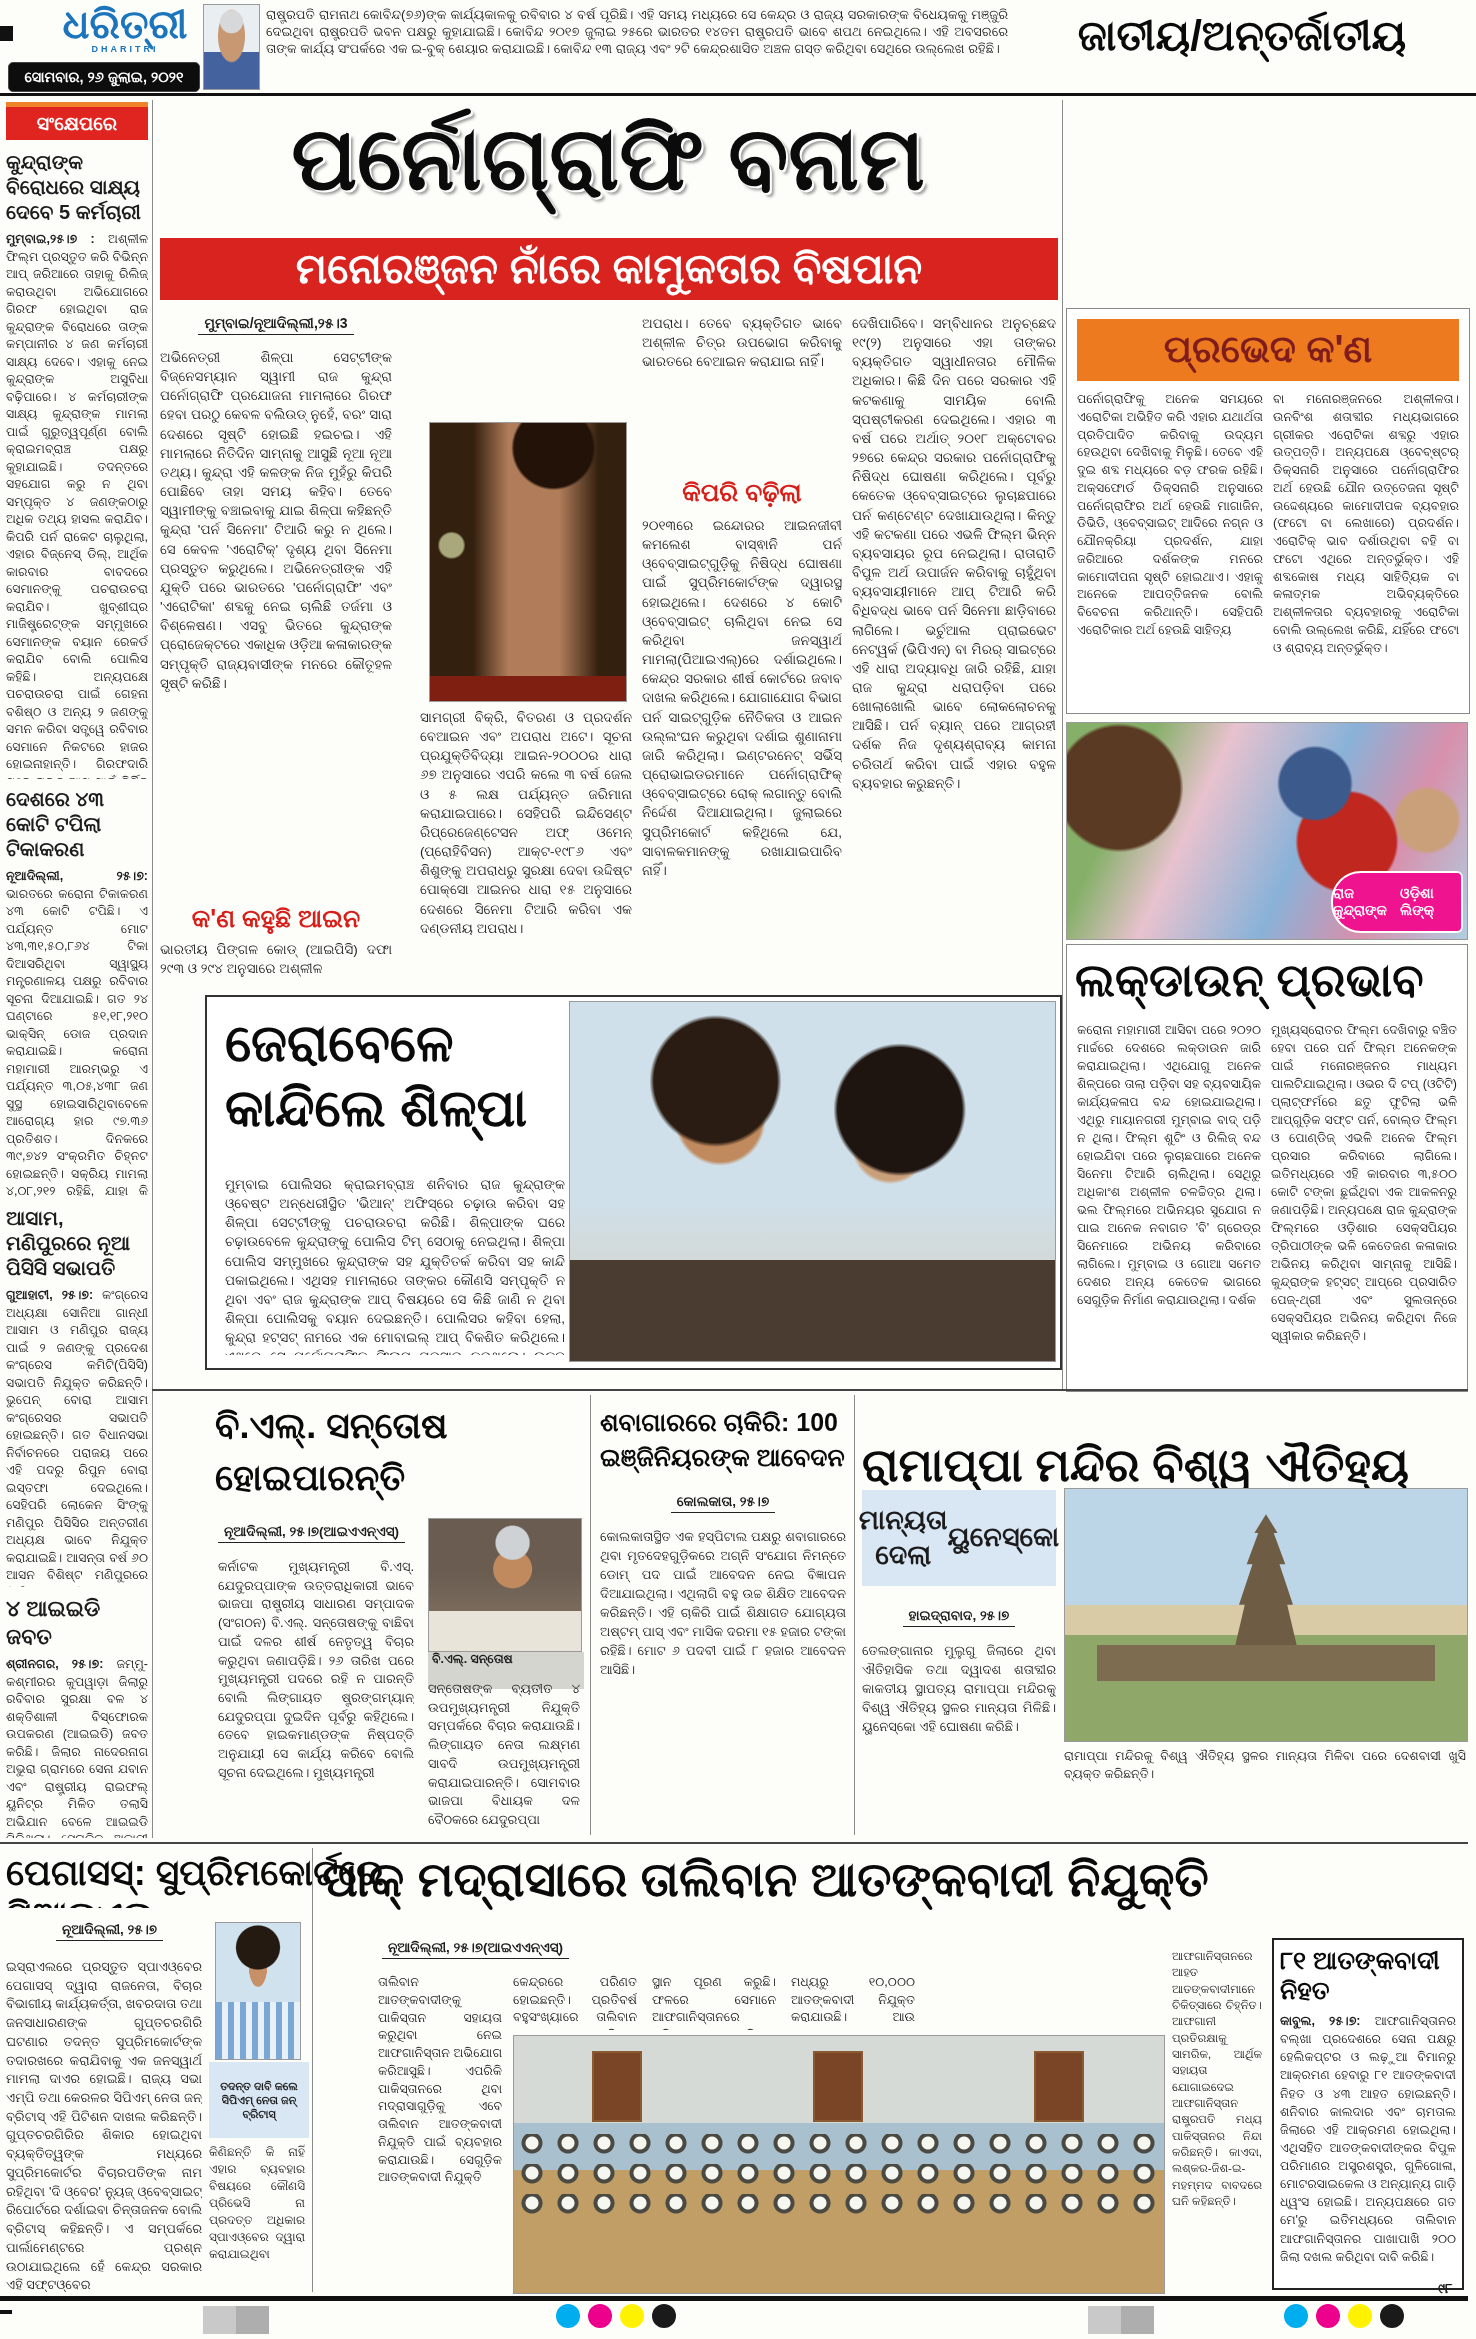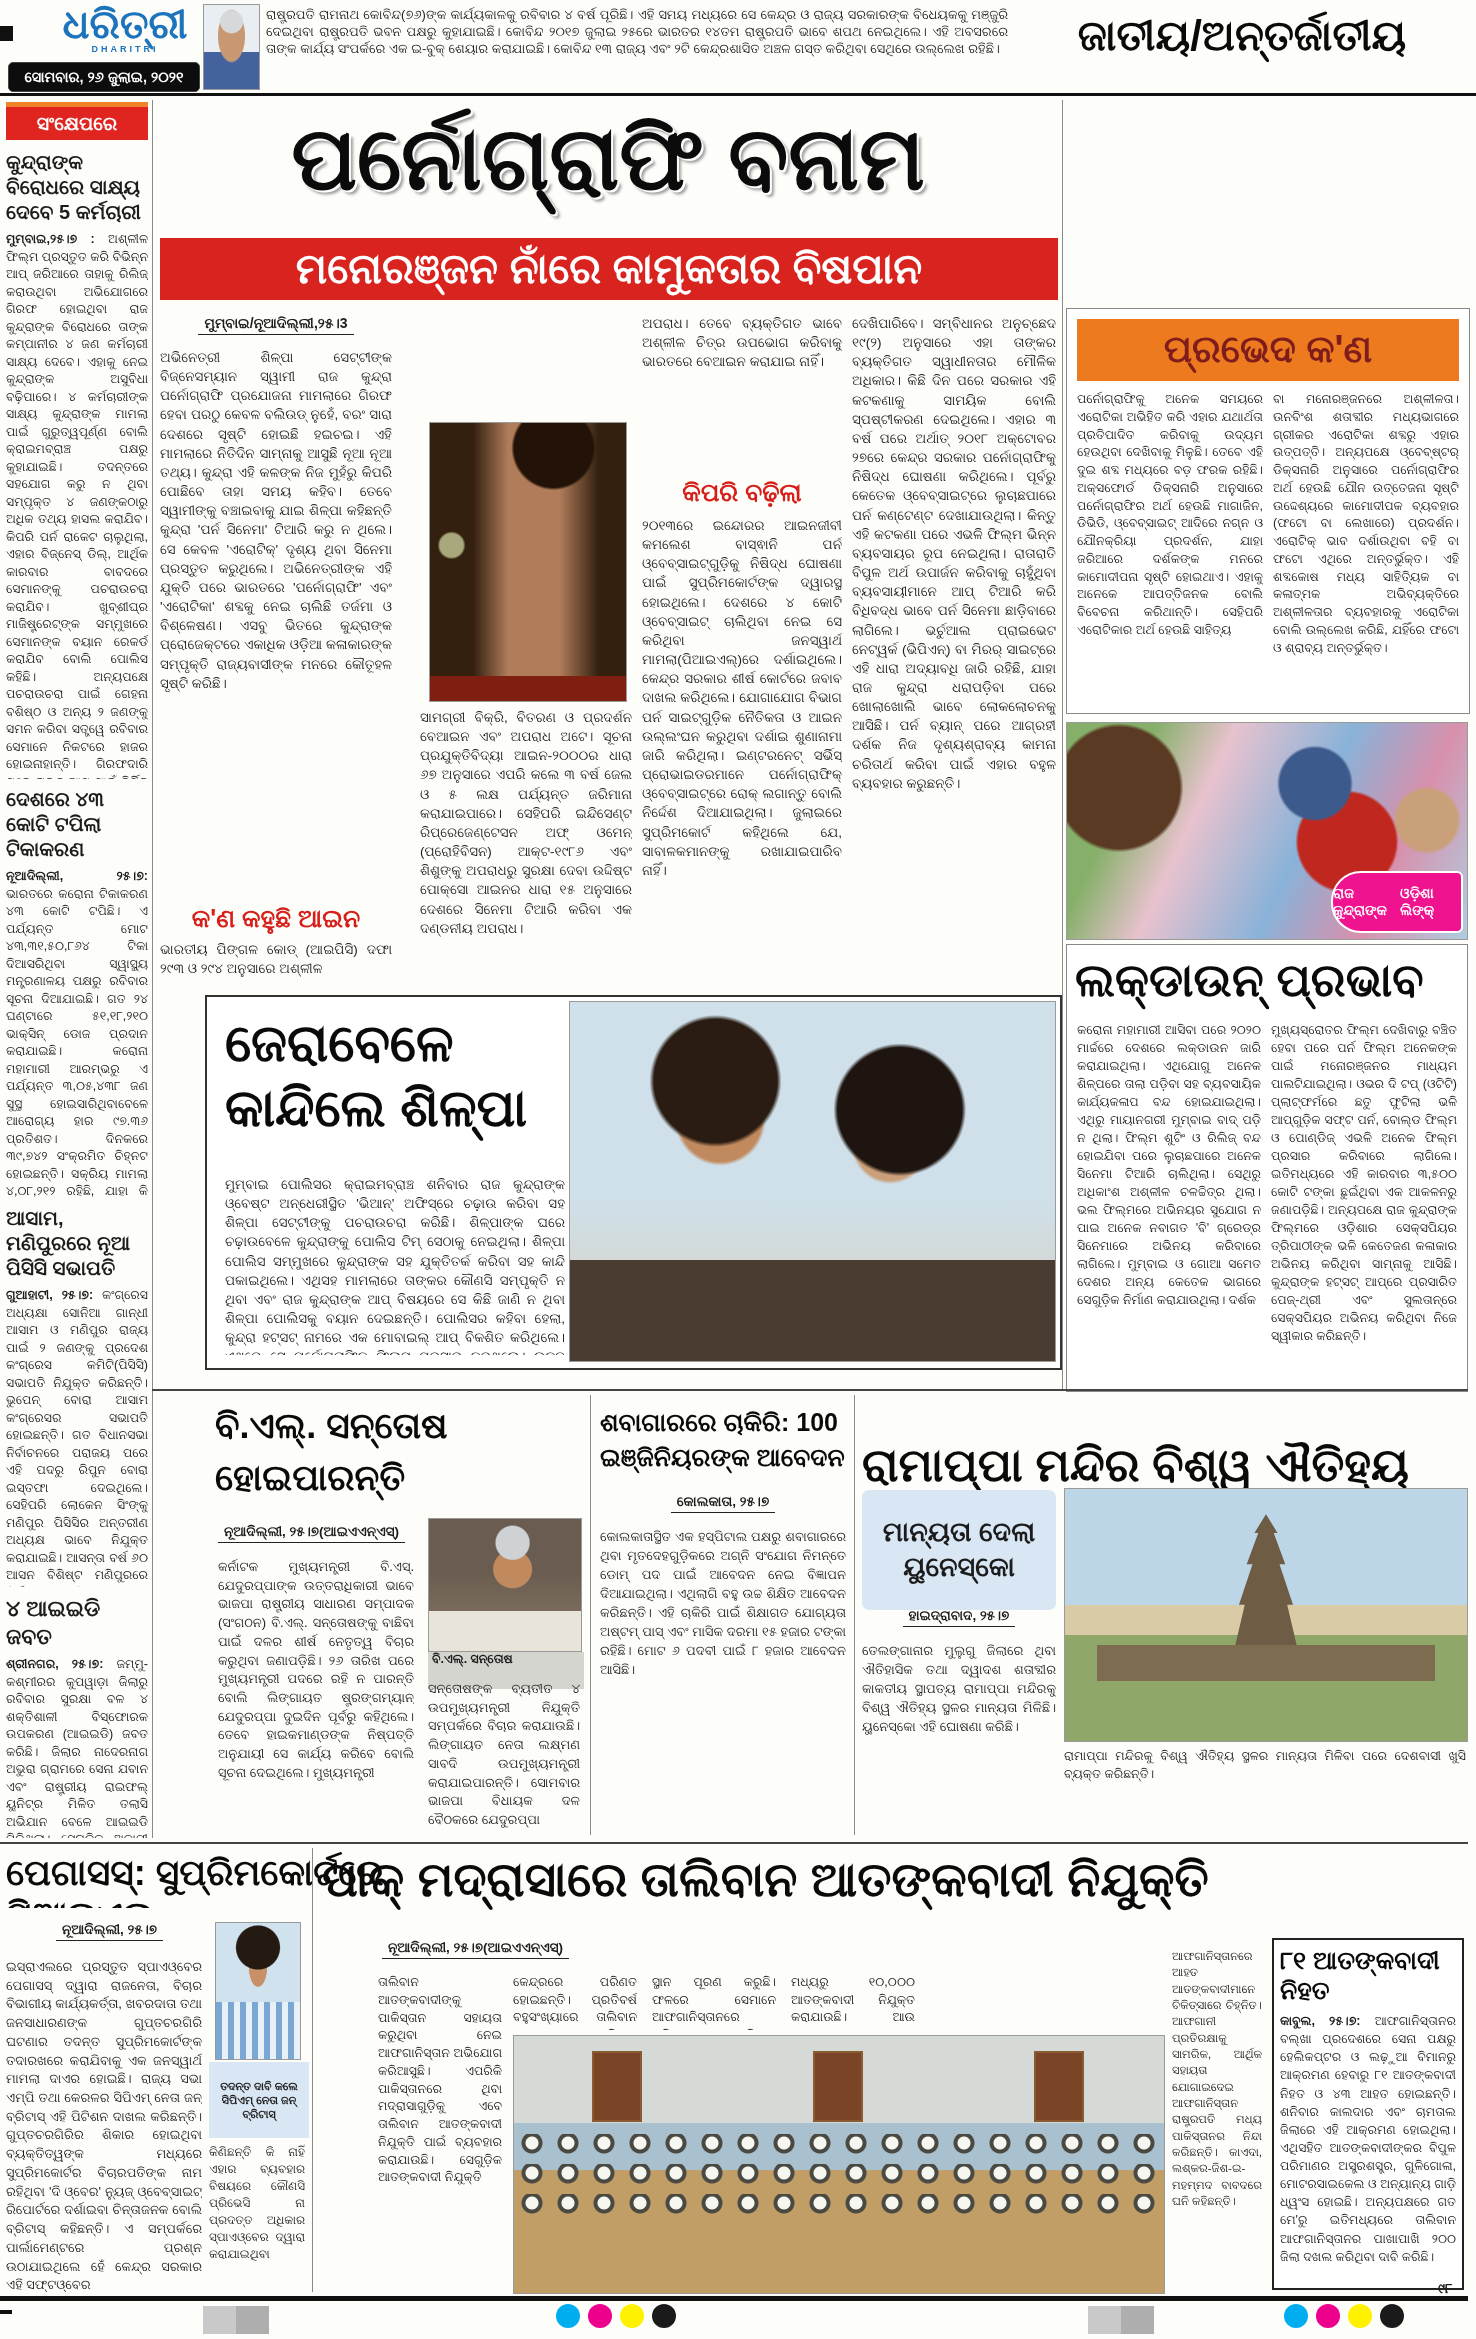--- a/index.html
+++ b/index.html
@@ -184,21 +184,21 @@
   </div>
   <div class="abs just" style="left:428px;top:1680px;width:152px;height:154px;font-size:13px;line-height:1.44;overflow:hidden;">ସନ୍ତୋଷଙ୍କ ବ୍ୟତୀତ ୪ ଉପମୁଖ୍ୟମନ୍ତ୍ରୀ ନିଯୁକ୍ତି ସମ୍ପର୍କରେ ବିଚାର କରାଯାଉଛି। ଲିଙ୍ଗାୟତ ନେତା ଲକ୍ଷ୍ମଣ ସାବଦି ଉପମୁଖ୍ୟମନ୍ତ୍ରୀ କରାଯାଇପାରନ୍ତି। ସୋମବାର ଭାଜପା ବିଧାୟକ ଦଳ ବୈଠକରେ ଯେଦୁରପ୍ପା</div>
 
   <div class="abs" style="left:600px;top:1405px;width:246px;height:74px;font-size:25px;font-weight:bold;line-height:1.4;color:#0a0a0a;overflow:hidden;">ଶବାଗାରରେ ଚାକିରି: 100 ଇଞ୍ଜିନିୟରଙ୍କ ଆବେଦନ</div>
   <div class="abs center" style="left:600px;top:1492px;width:246px;">
     <span class="dl" style="font-size:13.5px;">କୋଲକାତା, ୨୫।୭</span>
   </div>
   <div class="abs just" style="left:600px;top:1528px;width:246px;height:306px;font-size:13px;line-height:1.46;overflow:hidden;">କୋଲକାତାସ୍ଥିତ ଏକ ହସ୍ପିଟାଲ ପକ୍ଷରୁ ଶବାଗାରରେ ଥିବା ମୃତଦେହଗୁଡ଼ିକରେ ଅଗ୍ନି ସଂଯୋଗ ନିମନ୍ତେ ଡୋମ୍ ପଦ ପାଇଁ ଆବେଦନ ନେଇ ବିଜ୍ଞାପନ ଦିଆଯାଇଥିଲା। ଏଥିଲାଗି ବହୁ ଉଚ୍ଚ ଶିକ୍ଷିତ ଆବେଦନ କରିଛନ୍ତି। ଏହି ଚାକିରି ପାଇଁ ଶିକ୍ଷାଗତ ଯୋଗ୍ୟତା ଅଷ୍ଟମ୍ ପାସ୍ ଏବଂ ମାସିକ ଦରମା ୧୫ ହଜାର ଟଙ୍କା ରହିଛି। ମୋଟ ୬ ପଦବୀ ପାଇଁ ୮ ହଜାର ଆବେଦନ ଆସିଛି।</div>
 
   <div class="abs" style="left:862px;top:1398px;width:606px;height:74px;font-size:46px;font-weight:bold;color:#0a0a0a;overflow:hidden;margin-top:40px;">ରାମାପ୍ପା ମନ୍ଦିର ବିଶ୍ୱ ଐତିହ୍ୟ</div>
-  <div class="abs cap-box" style="left:862px;top:1490px;width:194px;height:120px;display:flex;flex-direction:column;align-items:center;justify-content:center;border-radius:7px;">
+  <div class="abs cap-box" style="left:862px;top:1490px;width:194px;height:96px;display:flex;flex-direction:row;align-items:center;justify-content:center;">
     <span style="font-size:27px;line-height:1.3;">ମାନ୍ୟତା ଦେଲା</span>
     <span style="font-size:27px;line-height:1.3;">ୟୁନେସ୍କୋ</span>
   </div>
   <div class="abs center" style="left:862px;top:1606px;width:194px;">
     <span class="dl" style="font-size:13.5px;">ହାଇଦ୍ରାବାଦ, ୨୫।୭</span>
   </div>
   <div class="abs just" style="left:862px;top:1642px;width:194px;height:192px;font-size:13px;line-height:1.46;overflow:hidden;">ତେଲଙ୍ଗାନାର ମୁଲୁଗୁ ଜିଲାରେ ଥିବା ଐତିହାସିକ ତଥା ଦ୍ୱାଦଶ ଶତାବ୍ଦୀର କାକତୀୟ ସ୍ଥାପତ୍ୟ ରାମାପ୍ପା ମନ୍ଦିରକୁ ବିଶ୍ୱ ଐତିହ୍ୟ ସ୍ଥଳର ମାନ୍ୟତା ମିଳିଛି। ୟୁନେସ୍କୋ ଏହି ଘୋଷଣା କରିଛି।</div>
   <div class="photo ph-temple" style="left:1064px;top:1488px;width:402px;height:252px;">
     <div class="temple-tower"></div>
     <div class="temple-base"></div>

